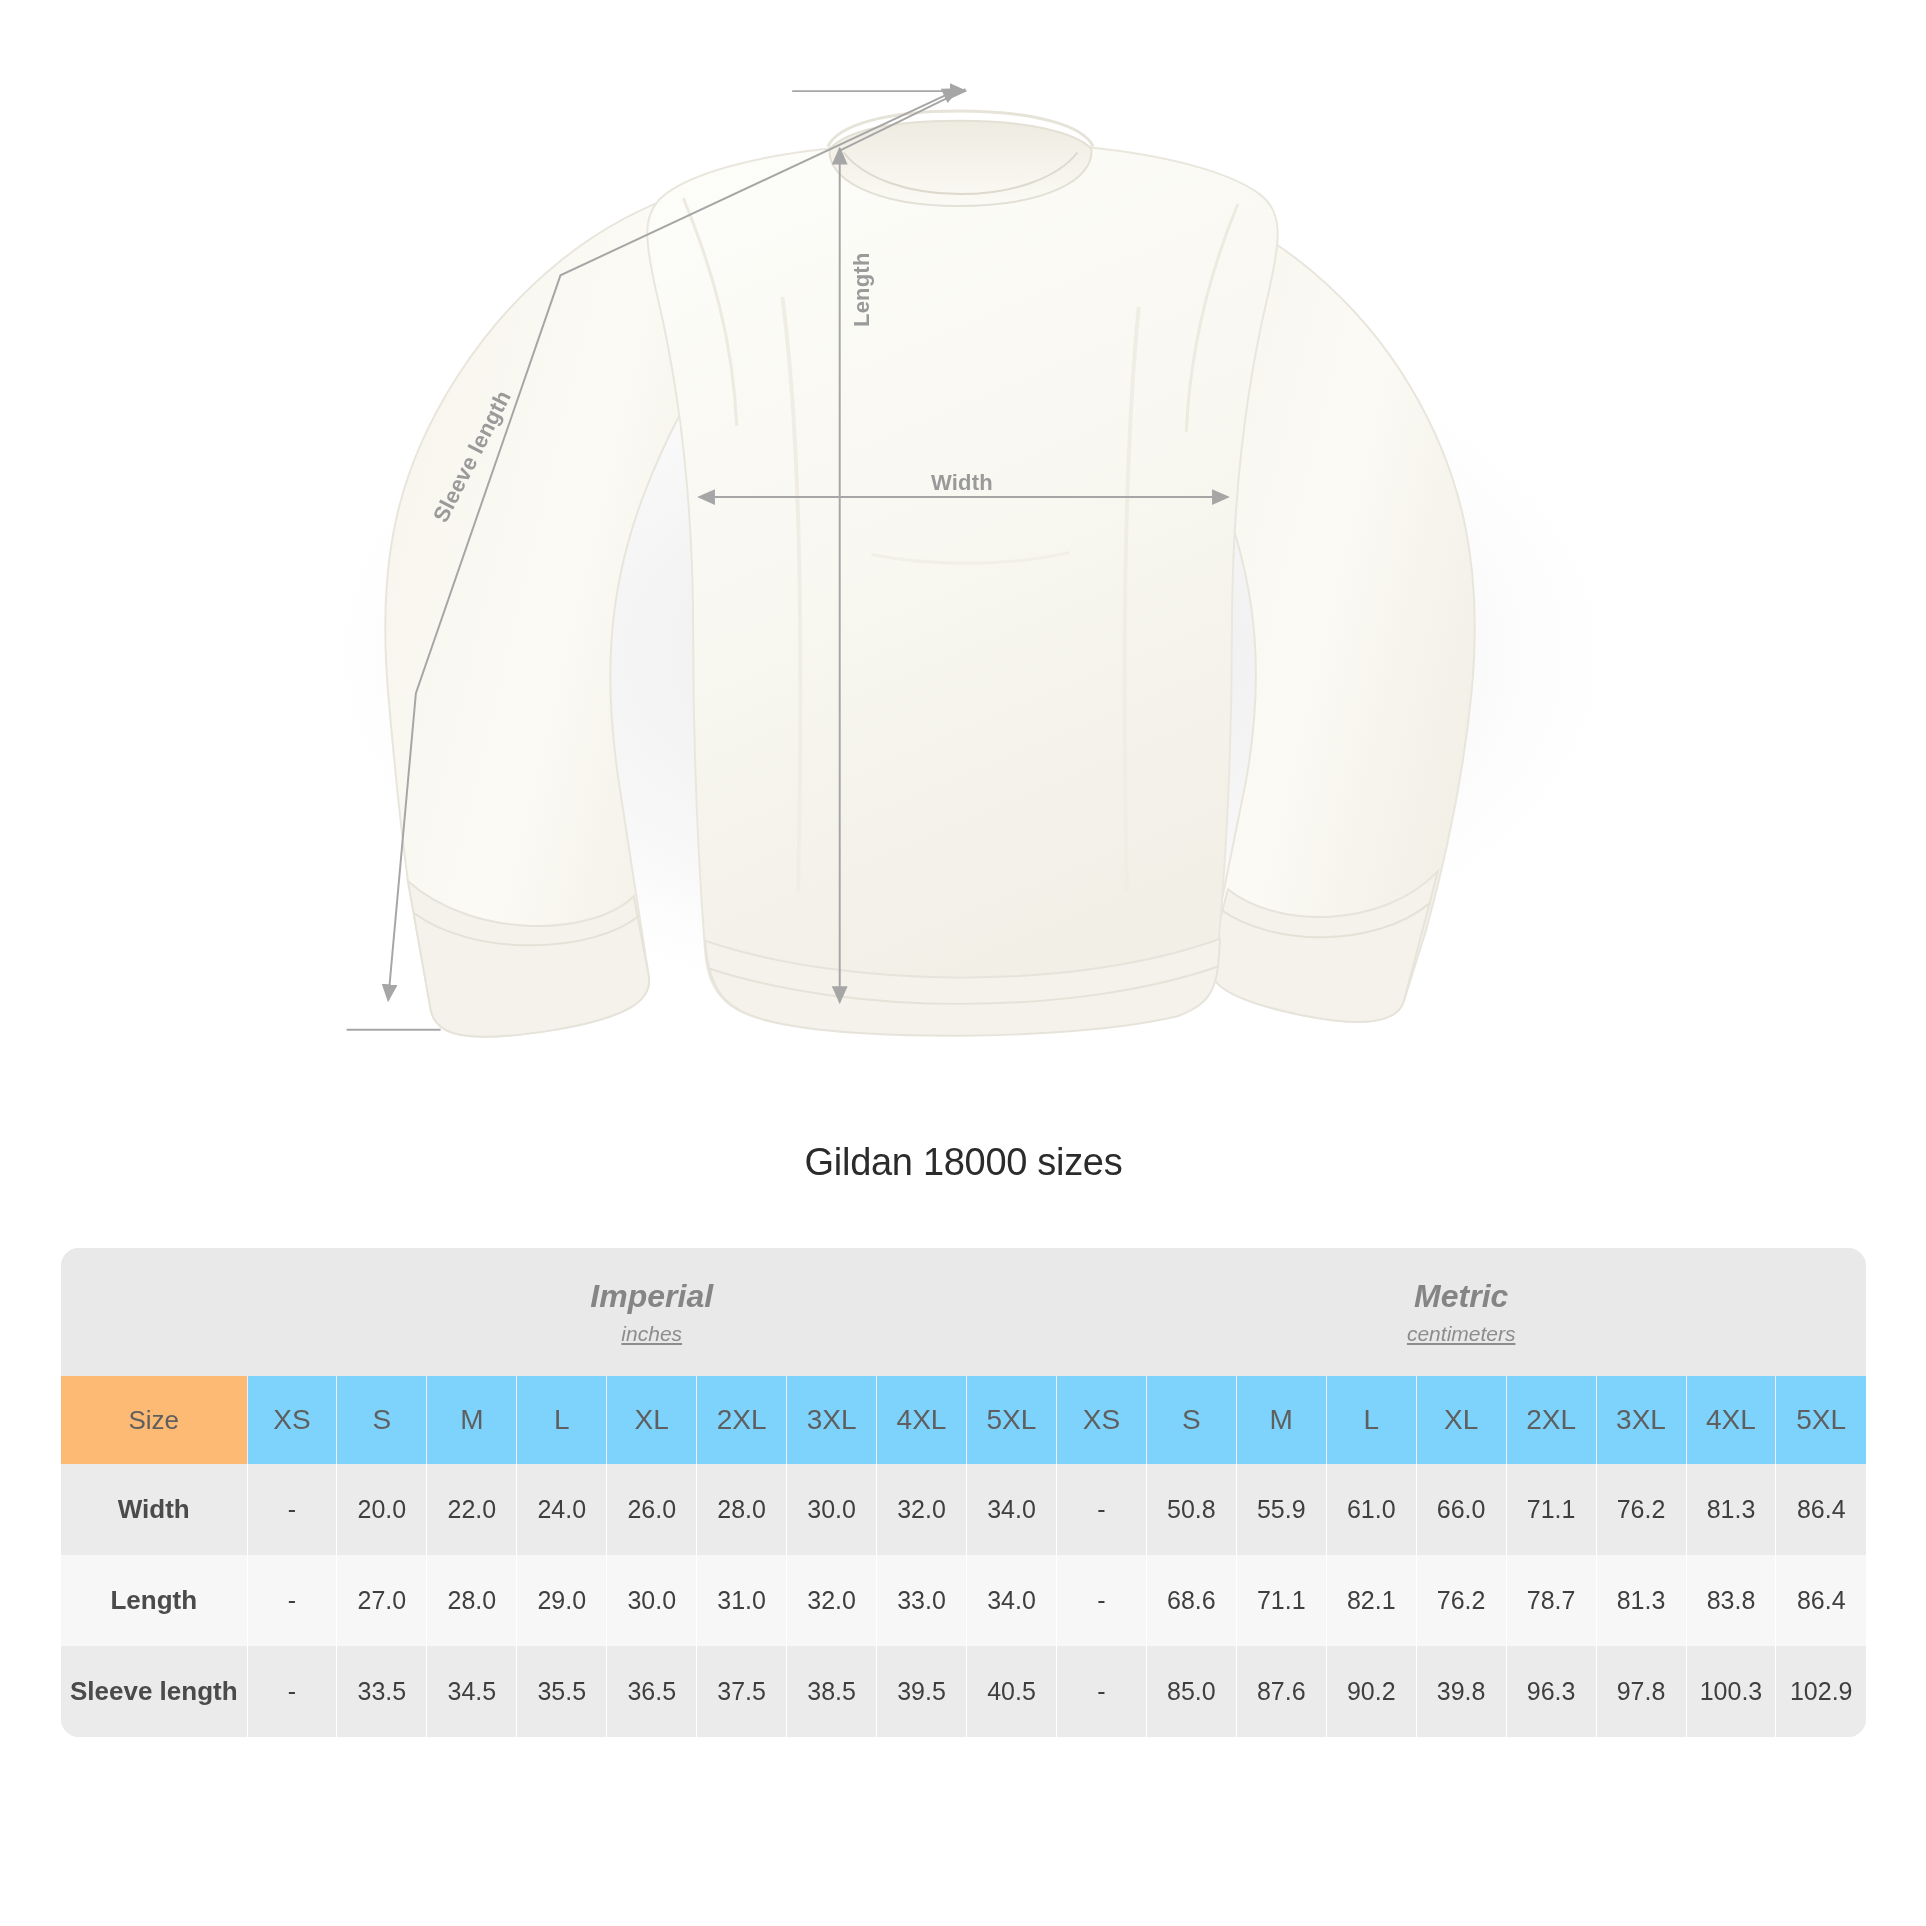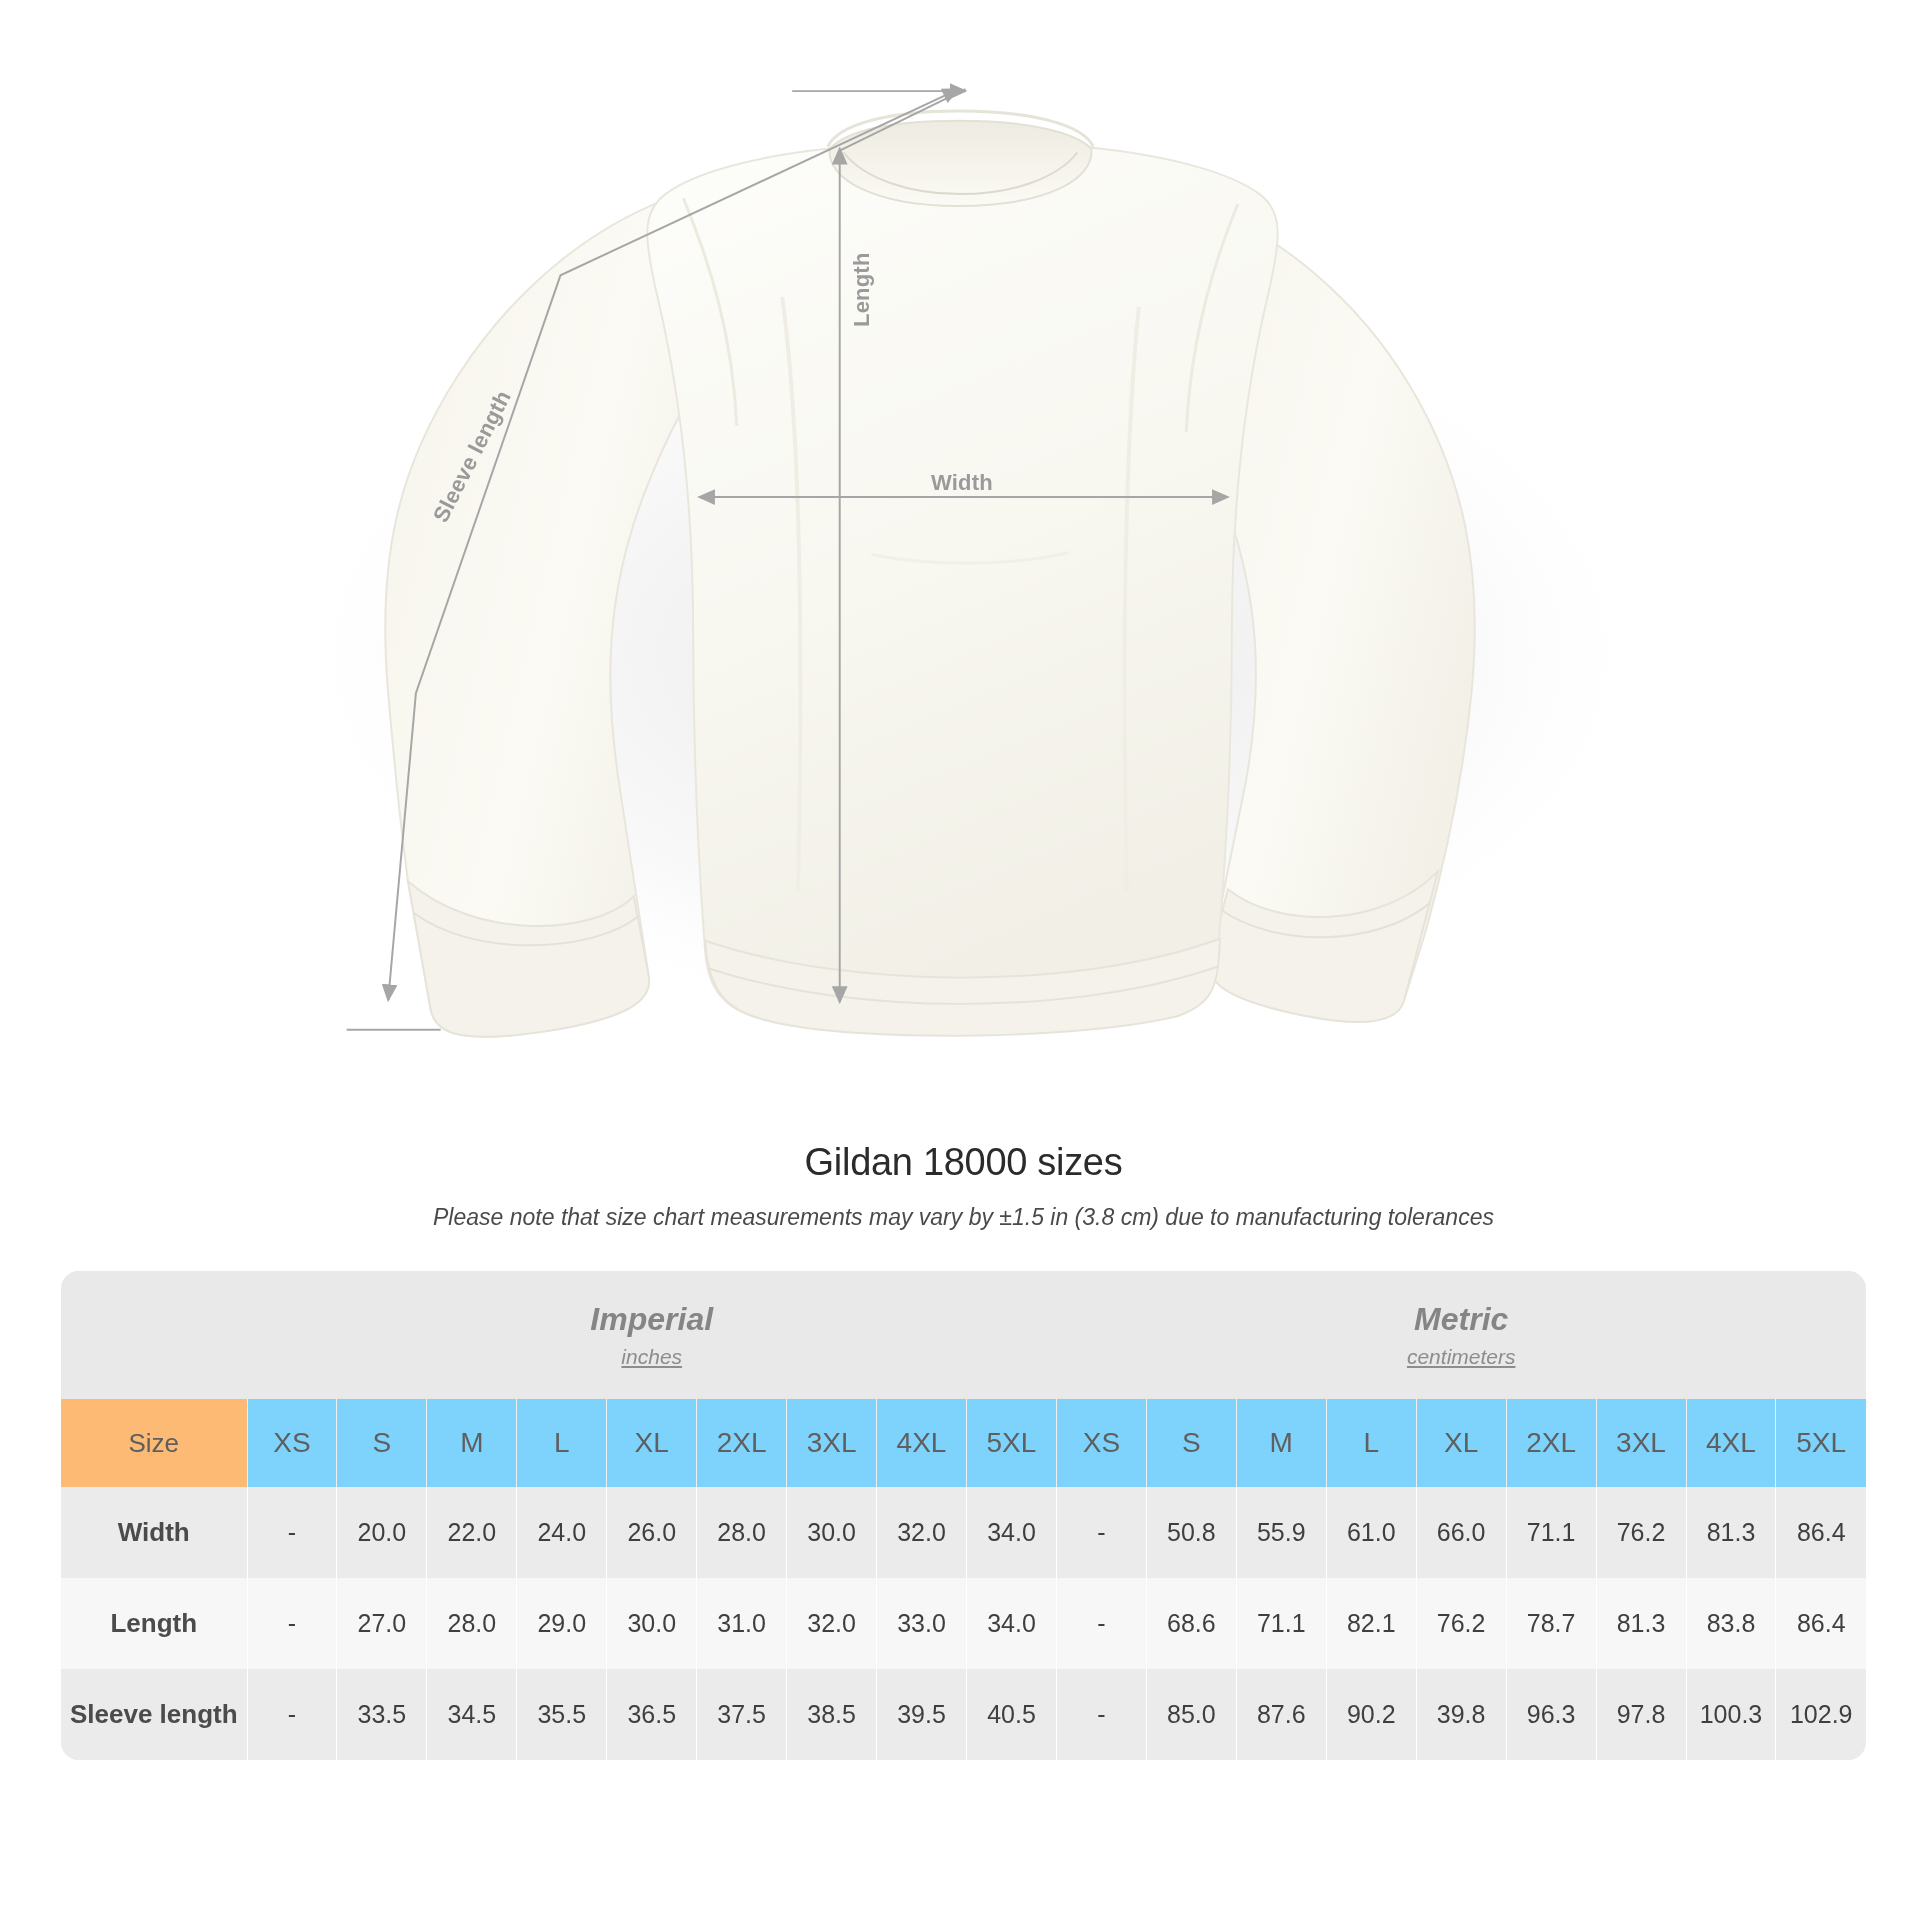--- a/index.html
+++ b/index.html
@@ -58,21 +58,21 @@
   }
   #chart-note {
     margin-top: 20px;
     font-size: 23px;
     font-style: italic;
     color: #4a4a4a;
   }
 
   
   #table-wrap {
-    margin: 40px 61px 0 61px;
+    margin: 64px 61px 0 61px;
     border-radius: 18px;
     overflow: hidden;
     background: #efefef;
   }
   table.size-table {
     width: 100%;
     border-collapse: collapse;
     table-layout: fixed;
   }
   table.size-table td, table.size-table th {
@@ -256,21 +256,20 @@
       <line x1="350" y1="1040" x2="445" y2="1040" stroke="#a6a6a6" stroke-width="2"></line>
     </svg>
 
     <div class="annot-label" id="label-width">Width</div>
     <div class="annot-label" id="label-length">Length</div>
     <div class="annot-label" id="label-sleeve">Sleeve length</div>
   </div>
 
   <div id="title-block">
     <div id="chart-title">Gildan 18000 sizes</div>
-    <div id="chart-note">Please note that size chart measurements may vary by ±1.5 in (3.8 cm) due to manufacturing tolerances</div>
   </div>
 
   <div id="table-wrap">
     <table class="size-table">
       <colgroup id="cols">
           <col class="col-label">
           <col class="col-cell">
           <col class="col-cell">
           <col class="col-cell">
           <col class="col-cell">

